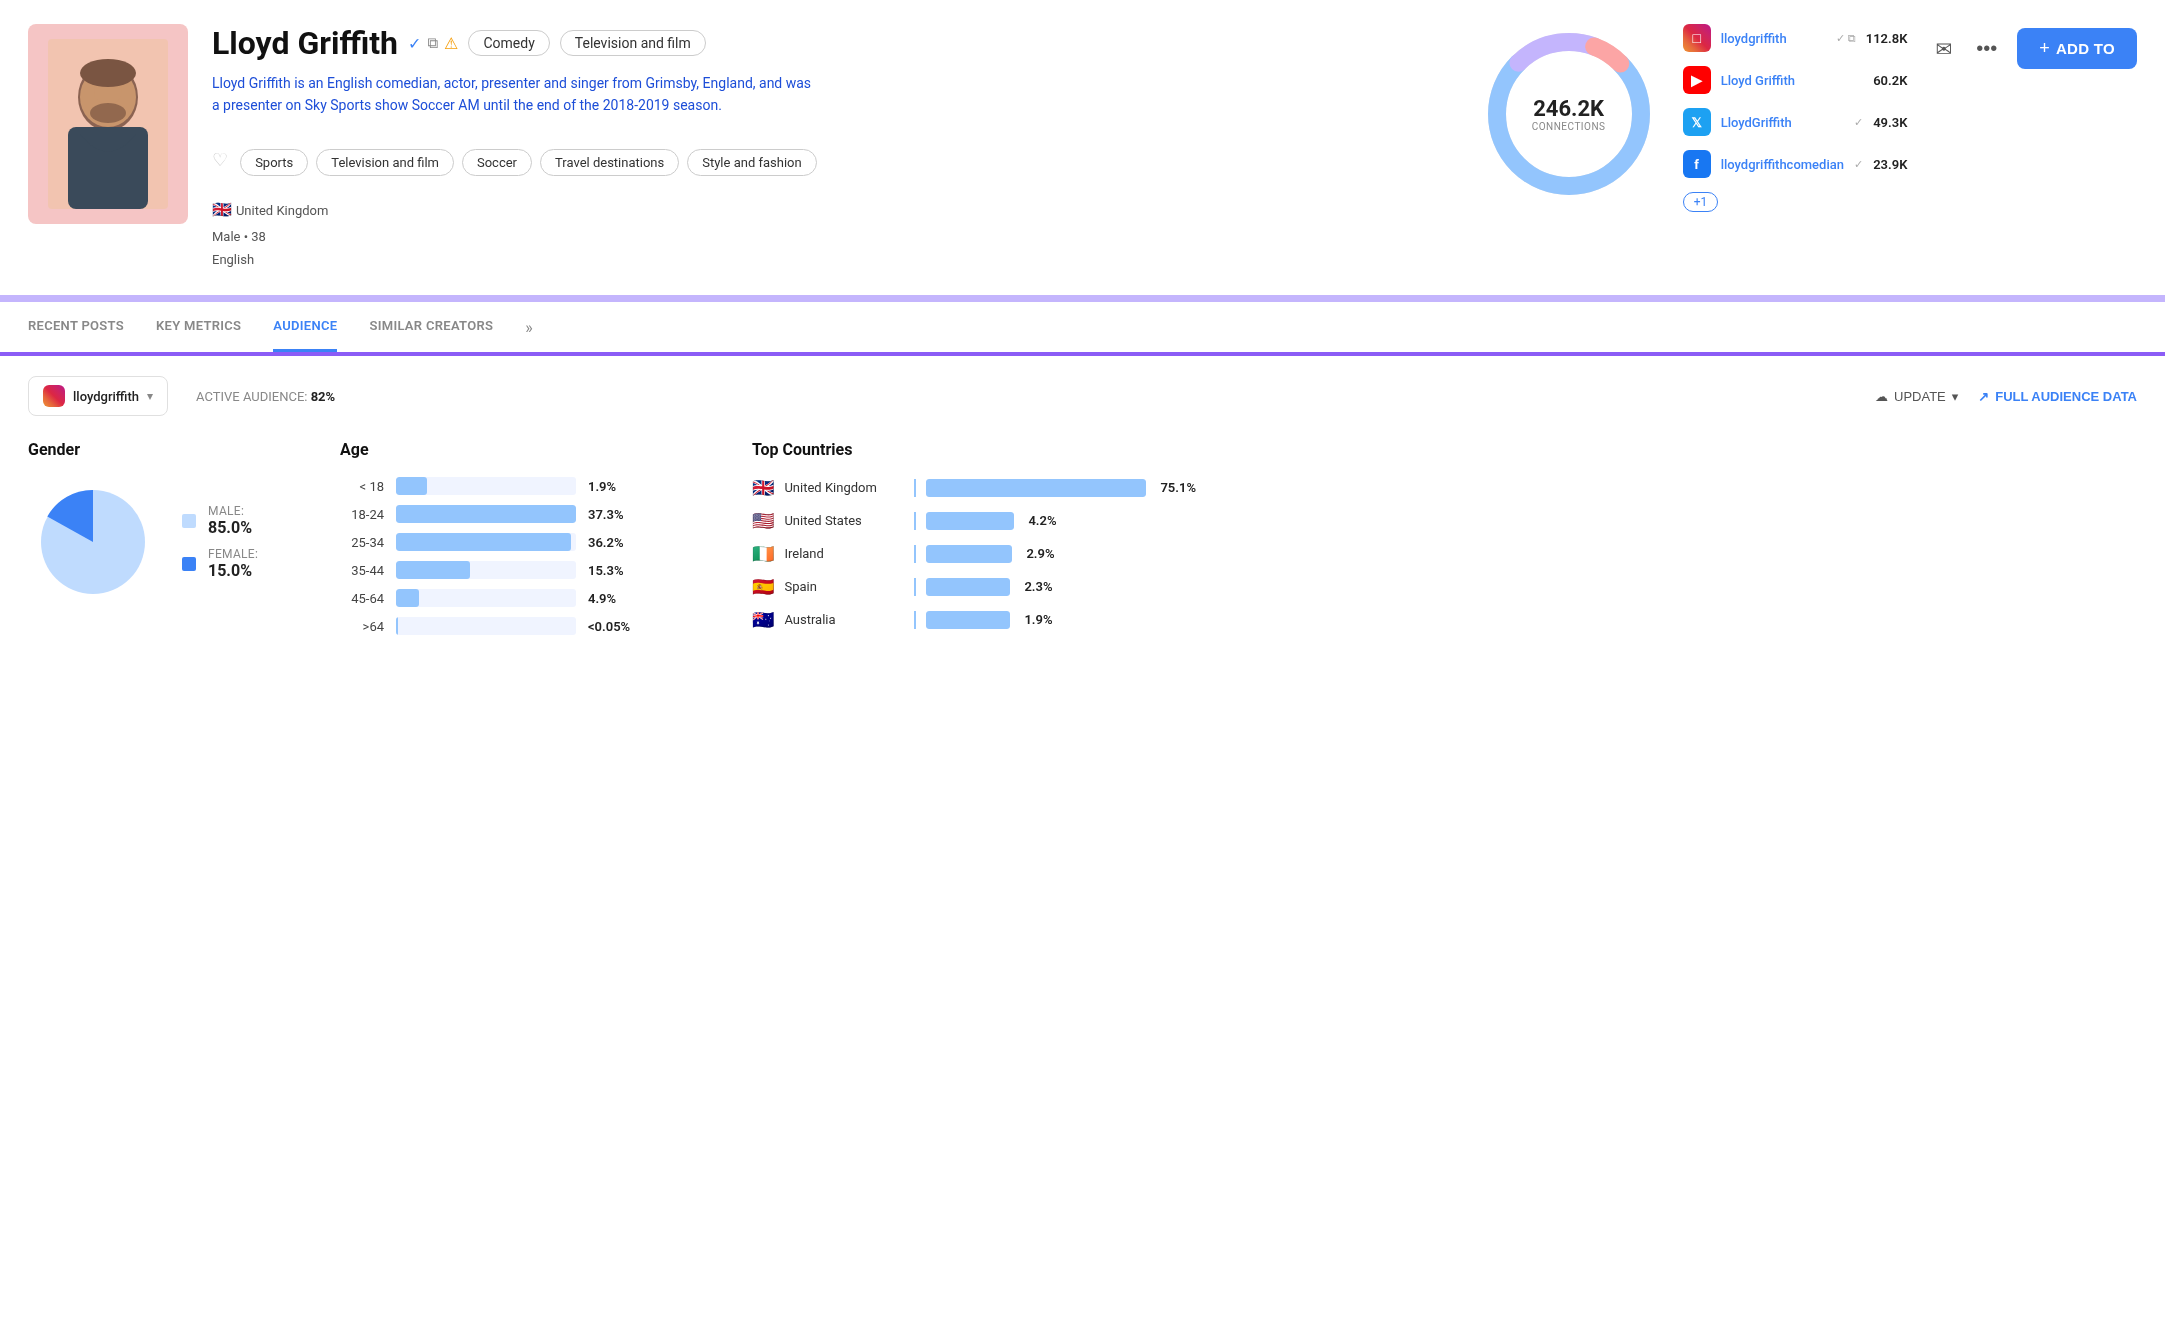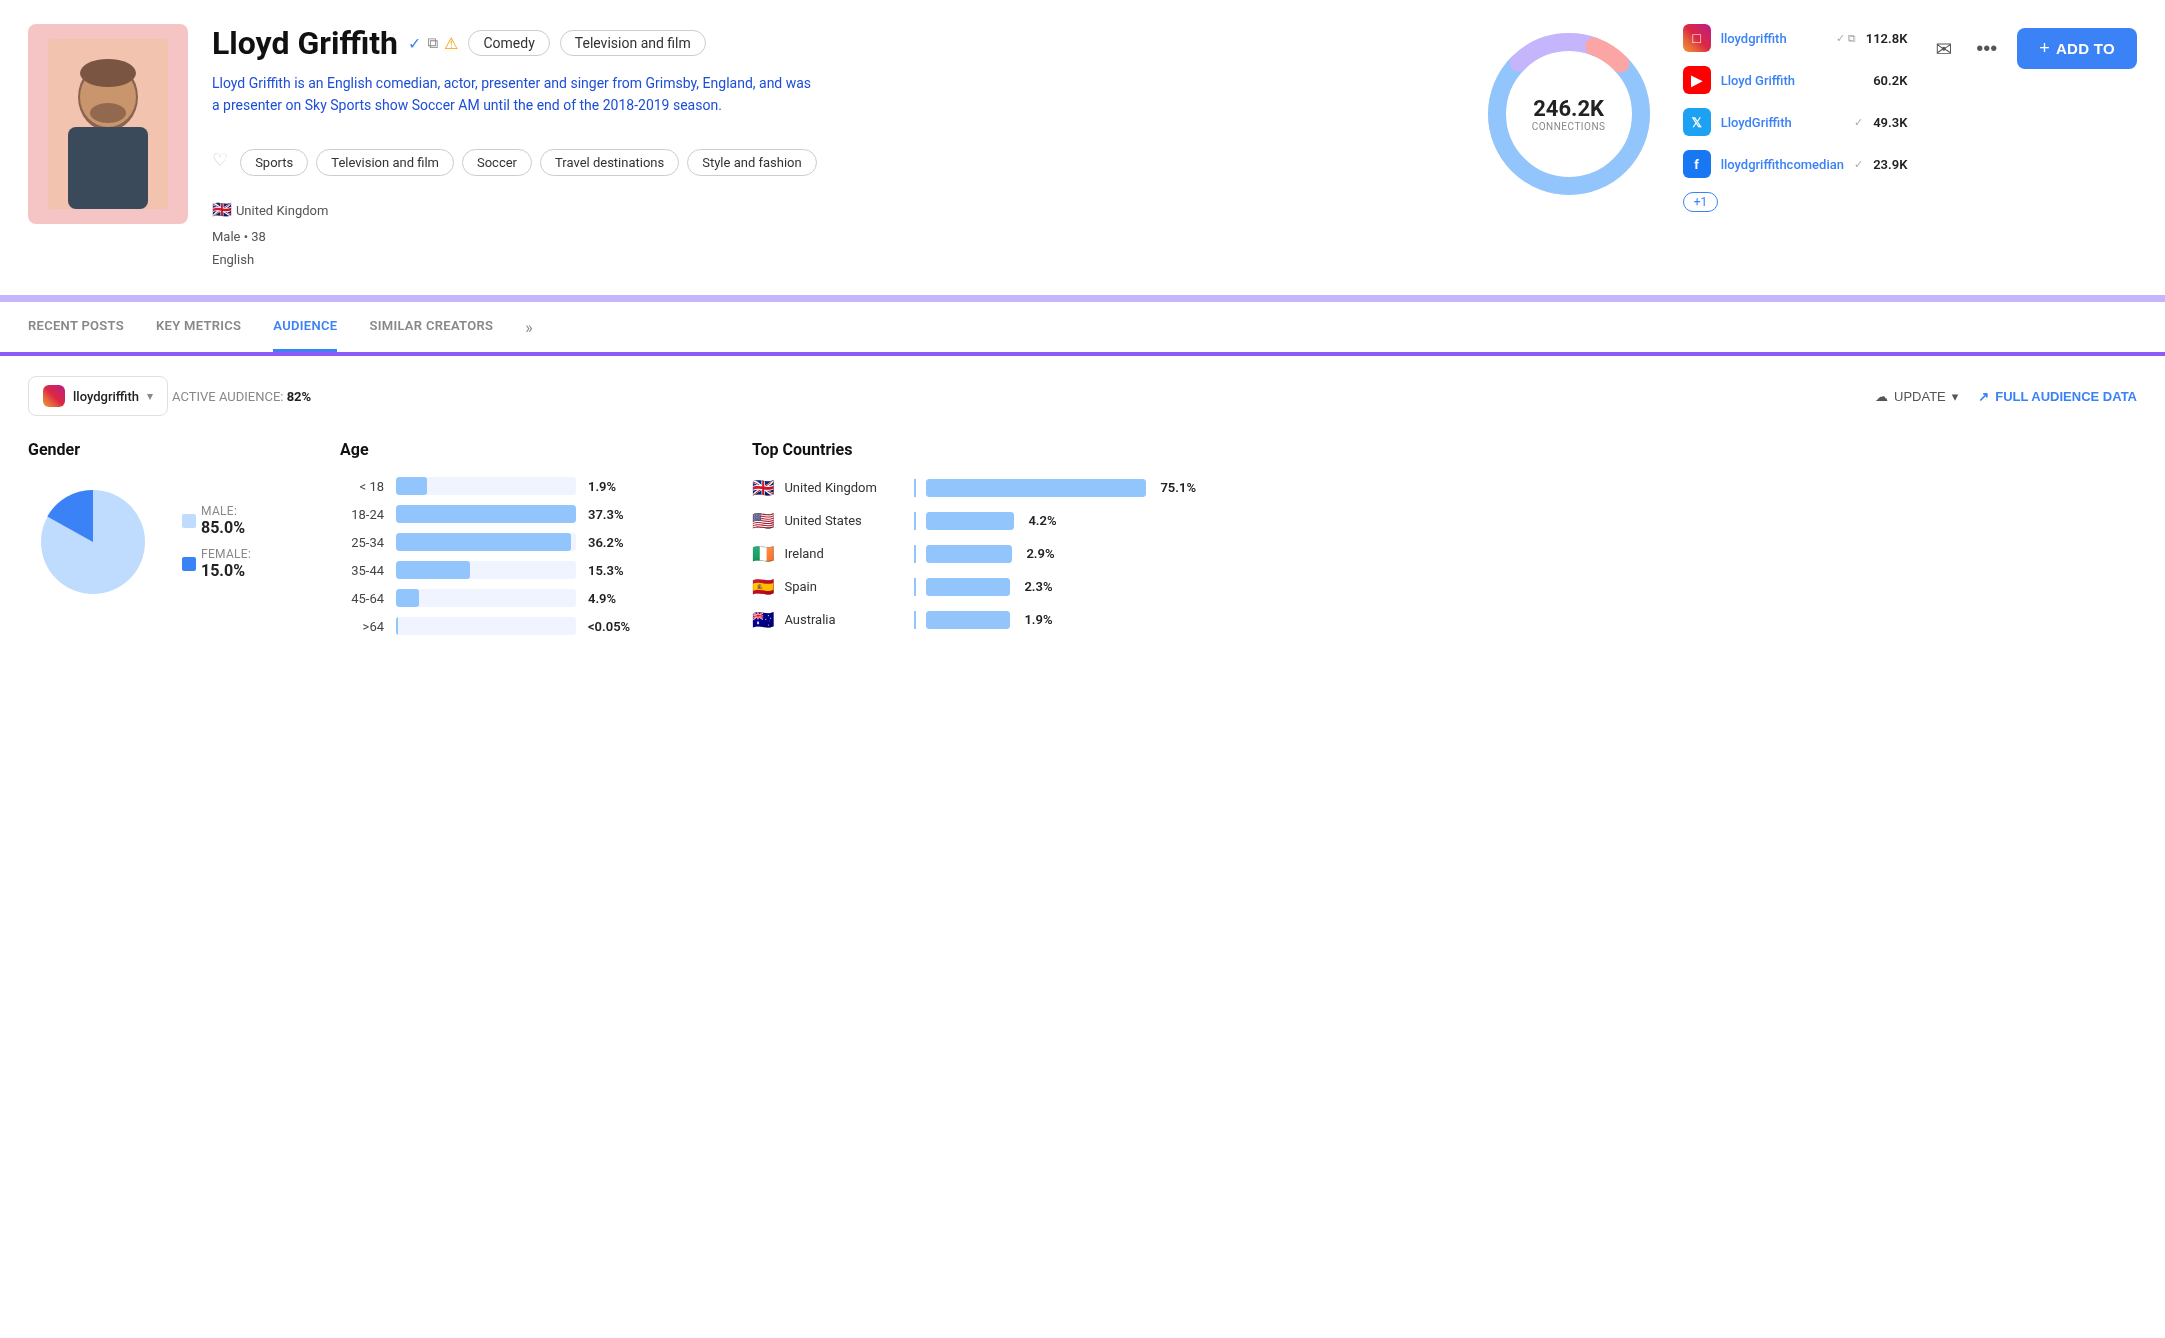--- a/index.html
+++ b/index.html
@@ -259,21 +259,21 @@
       justify-content: center;
       color: #fff;
       font-size: 12px;
       font-weight: 700;
     }
     .account-name { font-size: 13px; font-weight: 500; color: #222; }
     .dropdown-arrow { color: #888; font-size: 12px; }
     .active-audience-label {
       font-size: 13px;
       color: #888;
-      margin-left: 4px;
+      margin-left: 28px;
     }
     .active-audience-label strong { color: #222; font-weight: 700; }
     .toolbar-right {
       display: flex;
       align-items: center;
       gap: 20px;
     }
     .update-btn {
       display: flex;
       align-items: center;
@@ -321,21 +321,21 @@
       flex-shrink: 0;
     }
     .gender-legend {
       display: flex;
       flex-direction: column;
       gap: 10px;
     }
     .legend-item {
       display: flex;
       align-items: center;
-      gap: 5px;
+      gap: 12px;
       font-size: 13px;
       color: #555;
     }
     .legend-dot {
       width: 14px;
       height: 14px;
       border-radius: 2px;
       flex-shrink: 0;
     }
     .legend-label { font-size: 12px; color: #888; letter-spacing: 0.3px; text-transform: uppercase; }

